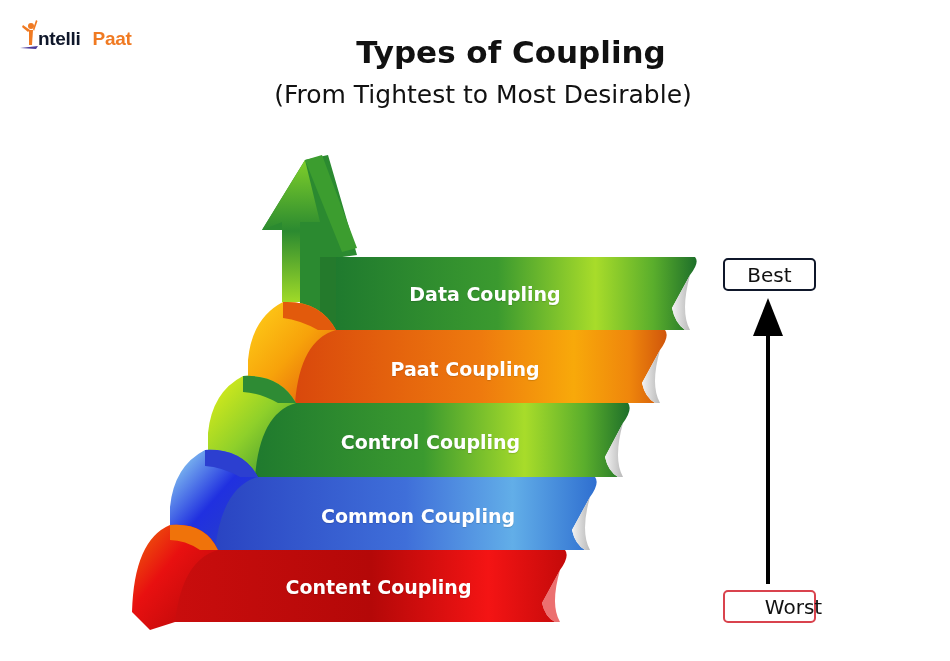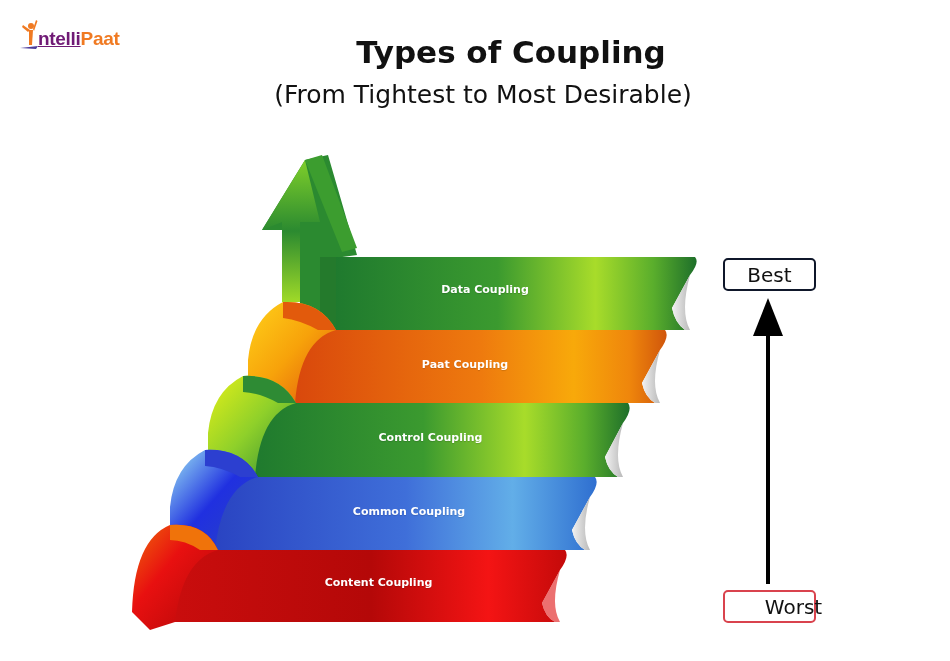--- a/index.html
+++ b/index.html
@@ -1,25 +1,25 @@
 <!DOCTYPE html>
 <html><head>
 <meta charset="utf-8">
 <style>
   html,body{margin:0;padding:0;background:#fff;}
   body{width:950px;height:661px;position:relative;overflow:hidden;font-family:"DejaVu Sans","Liberation Sans",sans-serif;}
   .logo{position:absolute;left:18px;top:18px;height:32px;display:flex;align-items:flex-end;}
   .logo-mark{position:relative;width:20px;height:32px;}
   .logo-text{font-family:"Liberation Sans",sans-serif;font-weight:bold;font-size:19px;letter-spacing:-0.3px;line-height:22px;}
-  .logo-text .a{color:#701a75;text-decoration:underline;}
-  .logo-text .b{color:#f07a22;}
+  .logo-text .a{color:#0f172a;}
+  .logo-text .b{color:#f07a22;margin-left:12px;}
   .title{position:absolute;left:0;width:950px;top:34px;text-align:center;font-weight:bold;font-size:31px;color:#111;letter-spacing:0px;padding-left:36px;}
   .subtitle{position:absolute;left:8px;width:950px;top:80px;text-align:center;font-size:25px;color:#111;}
   svg.stair{position:absolute;left:0;top:0;}
-  .band-label{position:absolute;color:#fff;font-weight:bold;font-size:11px;white-space:nowrap;text-align:center;text-shadow:0 1px 1px rgba(0,0,0,0.15);}
+  .band-label{position:absolute;color:#fff;font-weight:bold;font-size:19px;white-space:nowrap;text-align:center;text-shadow:0 1px 1px rgba(0,0,0,0.15);}
   .tag{position:absolute;width:93px;height:33px;border-radius:5px;background:#fff;box-sizing:border-box;display:flex;align-items:center;justify-content:center;font-size:20px;color:#111;}
   .tag.best{left:723px;top:258px;border:2px solid #0f172a;}
   .tag.worst{left:723px;top:590px;border:2px solid #d9434d;padding-left:48px;}
   .scale-line{position:absolute;left:766px;top:322px;width:4px;height:262px;background:#000;}
   .scale-head{position:absolute;left:753px;top:298px;width:0;height:0;border-left:15px solid transparent;border-right:15px solid transparent;border-bottom:38px solid #000;}
 </style>
 </head>
 <body>
 
 <div class="logo">
@@ -134,21 +134,21 @@
     <path d="M175,550 L565,550 Q570,556 560,570 L542,603 Q545,617 555,622 L175,622 Z" fill="url(#gRed)"></path>
     <path d="M560,570 L542,603 Q545,617 555,622 L560,622 Q550,605 560,570 Z" fill="#e01010" opacity="0.6"></path>
     <path d="M132,612 Q134,540 170,525 Q205,522 218,550 Q182,560 175,622 L150,630 Z" fill="url(#gCurlRed)"></path>
     <path d="M170,525 Q205,522 218,550 L200,550 Q185,540 170,540 Z" fill="#f0730a"></path>
   </g>
 </svg>
 
 <div class="band-label" style="left:335px;top:283px;width:300px;">Data Coupling</div>
 <div class="band-label" style="left:295px;top:358px;width:340px;">Paat Coupling</div>
 <div class="band-label" style="left:248px;top:431px;width:365px;">Control Coupling</div>
-<div class="band-label" style="left:209px;top:505px;width:400px;">Common Coupling</div>
+<div class="band-label" style="left:218px;top:505px;width:400px;">Common Coupling</div>
 <div class="band-label" style="left:176px;top:576px;width:405px;">Content Coupling</div>
 
 <div class="tag best">
     <span>Best</span>
   </div>
 <div class="scale-head"></div>
 <div class="scale-line"></div>
 <div class="tag worst">
     <span>Worst</span>
   </div>

